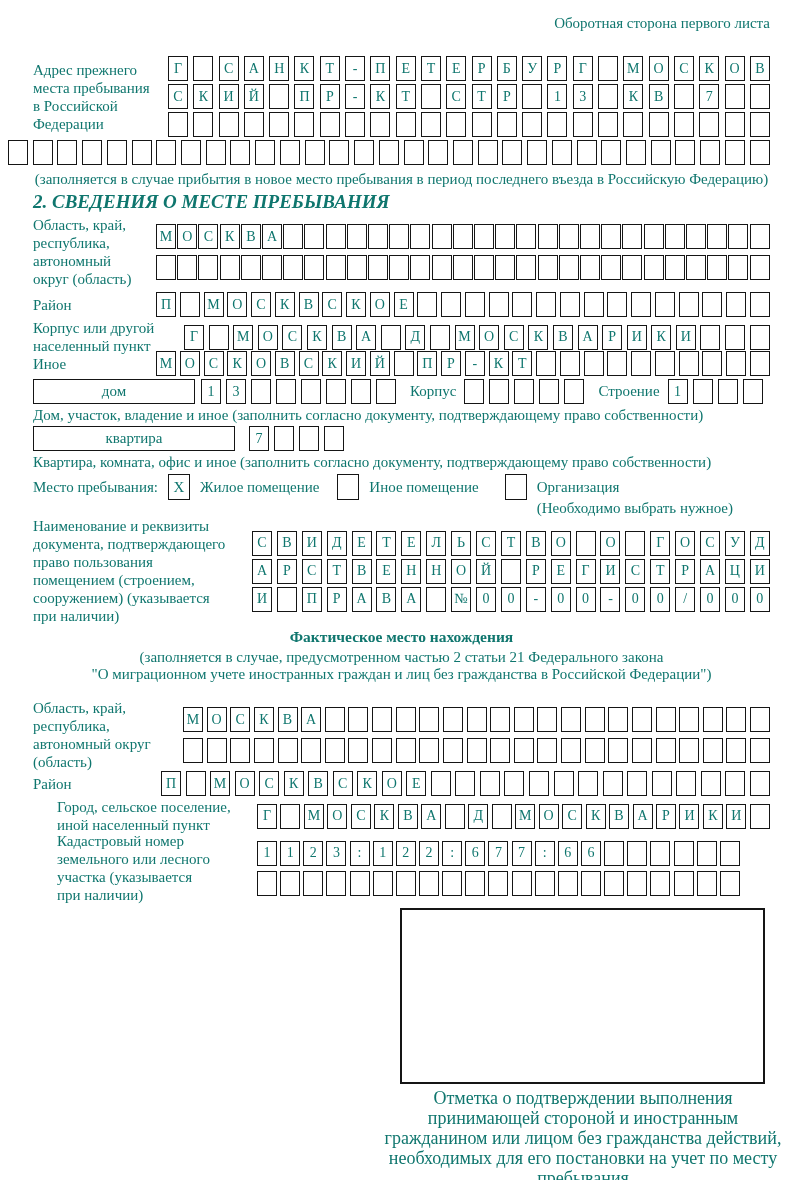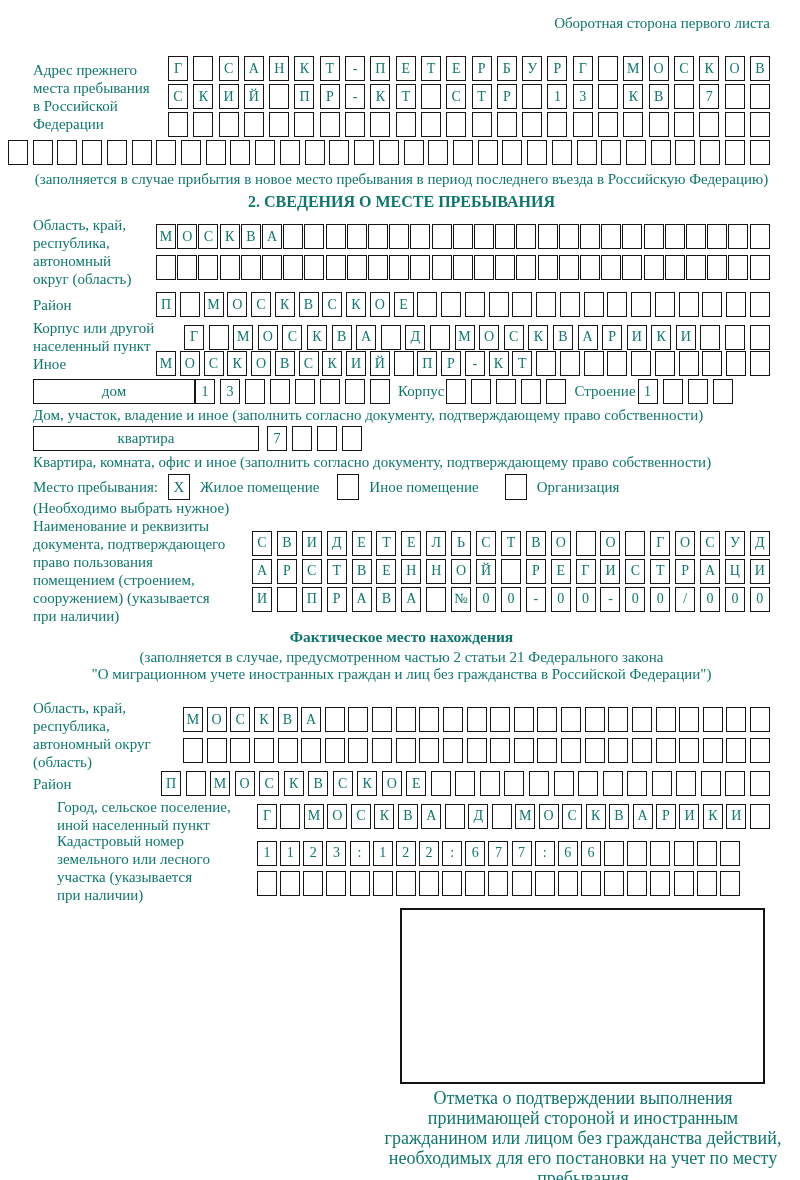--- a/index.html
+++ b/index.html
@@ -22,45 +22,45 @@
   .cells-group { display:flex; gap:5px; }
   .cell {
     box-sizing:border-box; flex:0 0 20px; width:20px; height:25px;
     border:1.6px solid #151515; display:flex; align-items:center; justify-content:center;
     font-size:14px; line-height:1; background:#fff;
   }
   .full-row { margin-left:-25px; margin-bottom:6px; }
 
   .note { font-size:15px; line-height:17px; }
   .center { text-align:center; }
-  .h2 { font-size:16px; font-weight:bold; line-height:20px; text-align:center; }
+  .h2 { font-size:19px; font-weight:bold; line-height:20px; text-align:left;font-style:italic; }
   .h3 { font-size:15.5px; font-weight:bold; line-height:20px; text-align:center; }
 
   .mb0 { margin-bottom:0; } .mb2 { margin-bottom:2px; } .mb3 { margin-bottom:3px; }
   .mb4 { margin-bottom:4px; } .mb16 { margin-bottom:16px; }
   .mbneg4 { margin-bottom:-4px; } .mbneg2 { margin-bottom:-2px; }
 
-  .house-row { display:flex; align-items:flex-start; }
+  .house-row { display:flex; align-items:flex-start; gap:6px; }
   .label-box {
     box-sizing:border-box; border:1.6px solid #151515; height:25px;
     display:flex; align-items:center; justify-content:center; font-size:15px;
   }
   .house-label-box { width:162px; }
-  .apt-label-box { width:226px; margin-right:8px; }
+  .apt-label-box { width:202px; margin-right:8px; }
   .inline-label { font-size:15px; line-height:25px; margin-left:8px; margin-right:2px; }
 
   .stay-row { display:flex; align-items:center; font-size:15px; line-height:26px; }
   .cb {
     box-sizing:border-box; width:22px; height:26px; border:1.6px solid #151515;
     display:flex; align-items:center; justify-content:center; font-size:15px; flex:0 0 auto;
   }
   .stay-label { margin-right:10px; }
   .opt { margin-left:10px; }
   .sp18 { margin-left:18px; } .sp26 { margin-left:26px; }
-  .stay-note { width:700px; text-align:left; }
+  .stay-note { width:700px; text-align:right; }
 
   .cad-cells { padding-right:30px; }
 
   .stamp-wrap { margin-left:350px; width:400px; }
   .stamp-box { box-sizing:border-box; margin-left:17px; width:365px; height:176px; border:2px solid #151515; background:#fff; }
   .stamp-caption { text-align:center; font-size:18px; line-height:20px; margin-top:4px; }
 </style>
 </head>
 <body>
 

